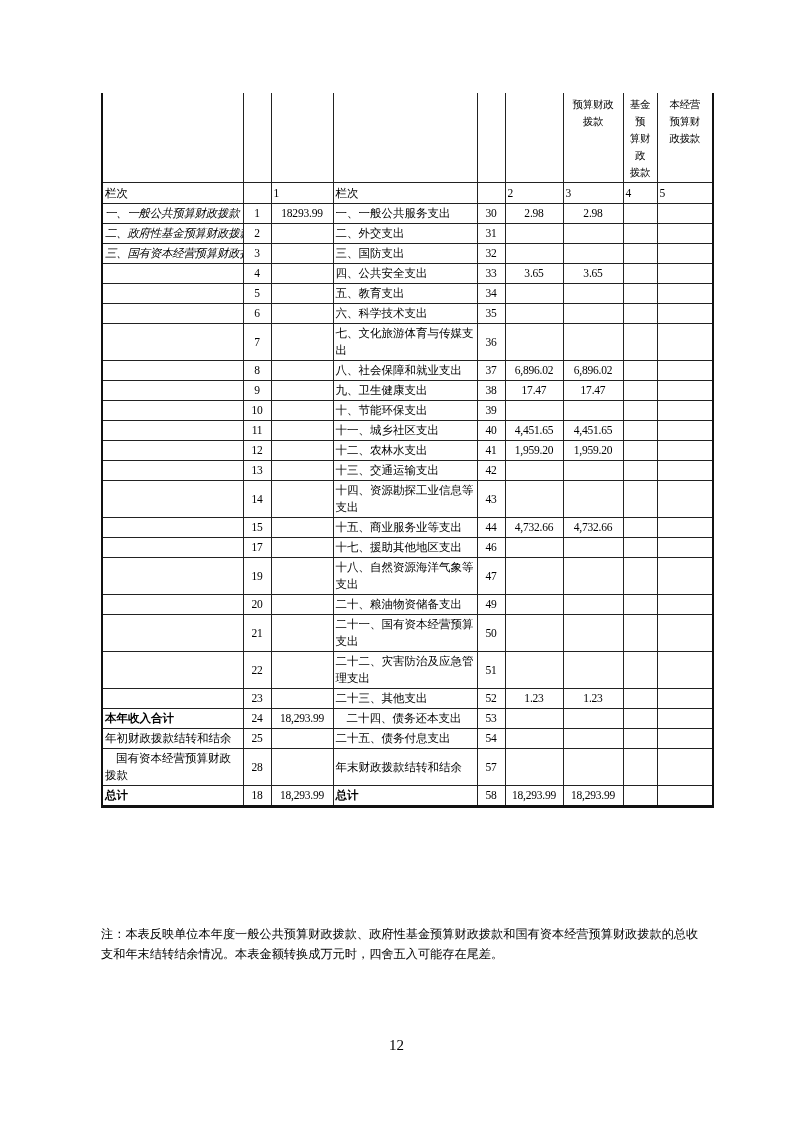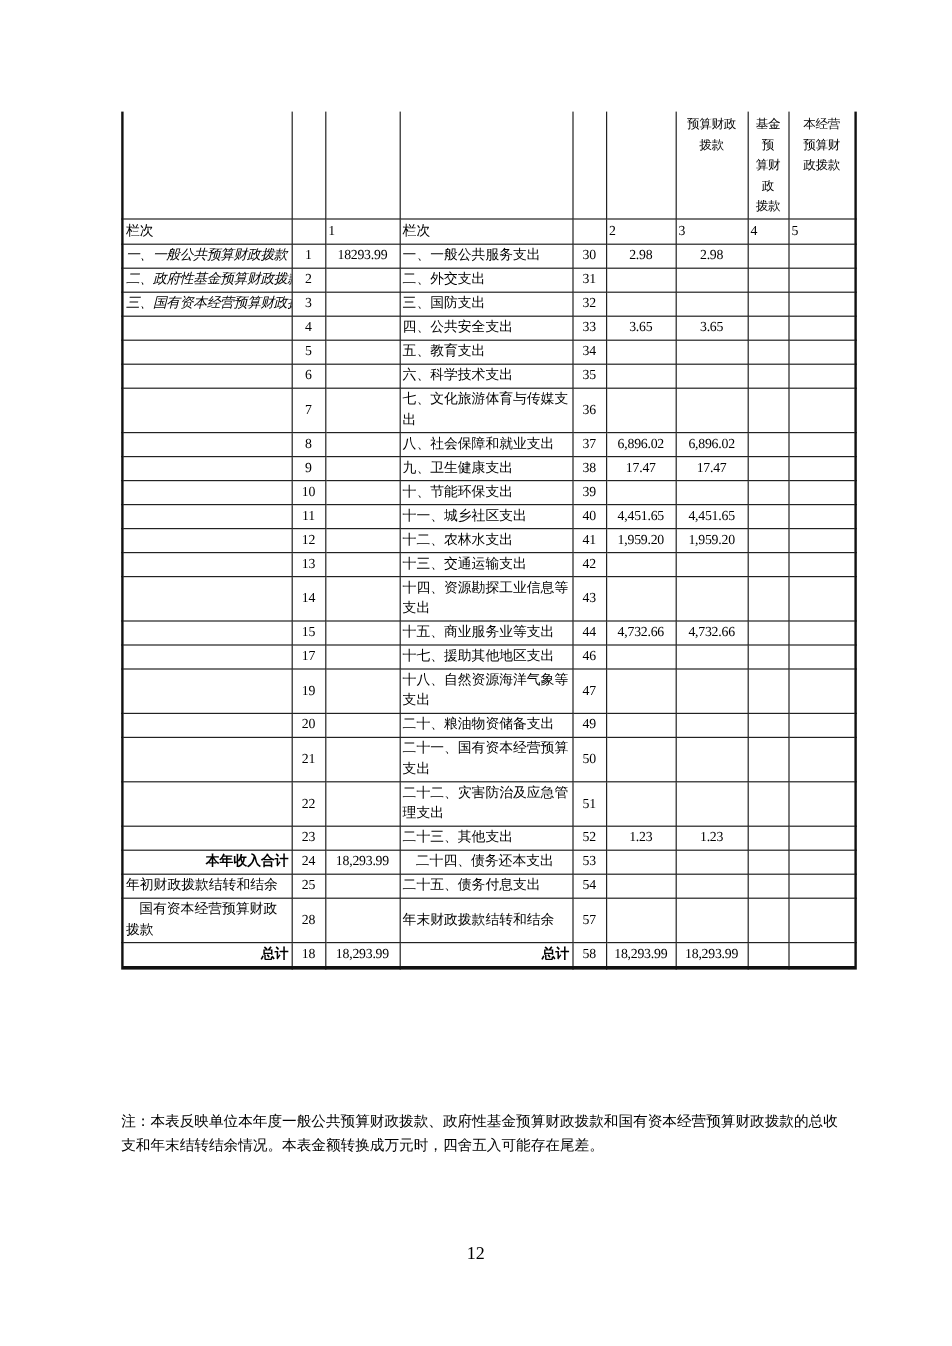--- a/index.html
+++ b/index.html
@@ -36,21 +36,21 @@
     line-height: 17px;
     padding-top: 3px;
     height: 59px;
     letter-spacing: -0.3px;
   }
   tr.lanci td { text-align: left; height: 21px; font-size: 11.5px; }
 
   td.lab { text-align: left; white-space: pre; padding-left: 2px; font-size: 11.8px; }
   td.num { text-align: center; white-space: nowrap; font-size: 11px; letter-spacing: -0.2px; }
   td.sm  { font-size: 9.7px; letter-spacing: -0.3px; font-style: italic; }
-  td.tot { font-weight: bold; text-align: right; white-space: pre; }
+  td.tot { font-weight: bold; text-align: left; white-space: pre; }
   td.ti1 { text-indent: 11px; }
   tbody tr { height: 20px; }
 
   .note {
     position: absolute; left: 101px; top: 897px; width: 606px;
     font-size: 12.2px; line-height: 19.5px;
     letter-spacing: 0;
     margin-top: 28px;
   }
   .pageno {

